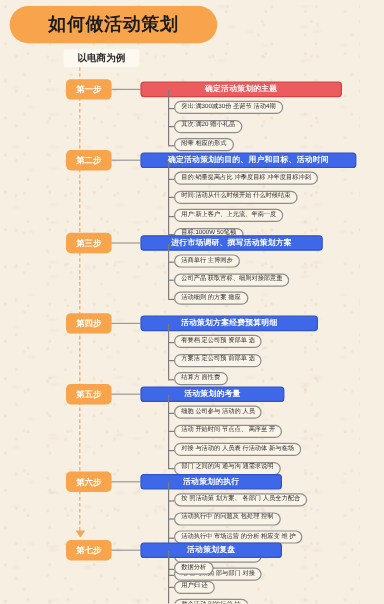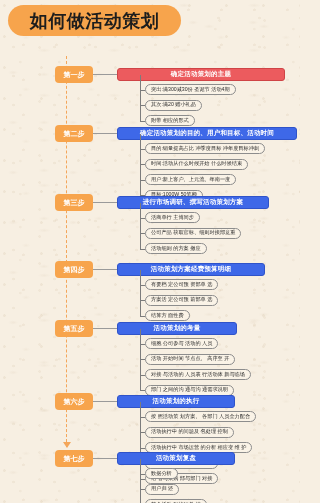--- a/index.html
+++ b/index.html
@@ -28,21 +28,21 @@
   }
   .sheet{position:absolute;inset:0;}
 
   
   .title-pill{
     position:absolute;left:8px;top:5px;width:173px;height:31px;
     background:#f7a44c;border-radius:16px;
     display:flex;align-items:center;justify-content:center;
   }
   .title-pill span{
-    color:#1d1d1d;font-size:18px;font-weight:bold;letter-spacing:.5px;
+    color:#1d1d1d;font-size:15px;font-weight:bold;letter-spacing:.5px;
   }
   .subtitle{
     position:absolute;left:53px;top:41px;width:63px;height:15px;
     background:#fdf8f0;border-radius:2px;
     display:flex;align-items:center;justify-content:center;
   }
   .subtitle span{font-size:8px;color:#2a2a2a;font-weight:bold;}
 
   
   .spine{
@@ -92,20 +92,23 @@
 <body>
 
 <div class="texture"></div>
 
 <div class="sheet">
 
   <div class="title-pill">
     <span>如何做活动策划</span>
   </div>
 
+  <div class="subtitle">
+    <span>以电商为例</span>
+  </div>
 
   <div class="spine"></div>
   <div class="spine-arrow"></div>
 
   <div id="steps-root">
       <div class="badge" style="top: 66px;">
         <span>第一步</span>
       </div>
       <div class="hconn" style="top: 74px;"></div>
       <div class="header red" style="top: 68px; width: 168px;">

